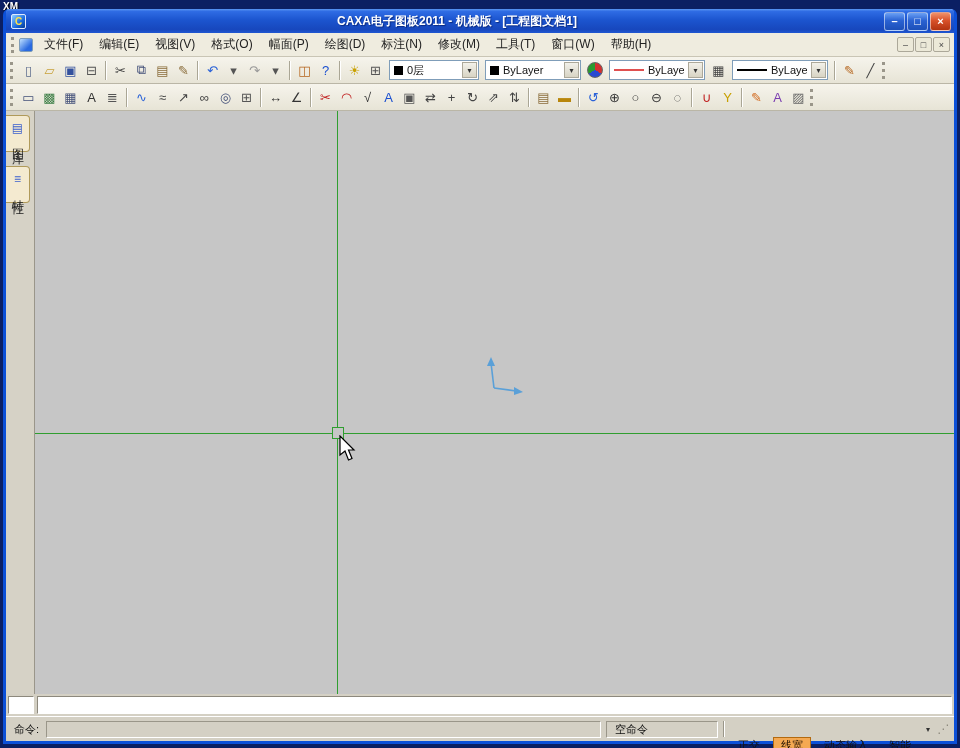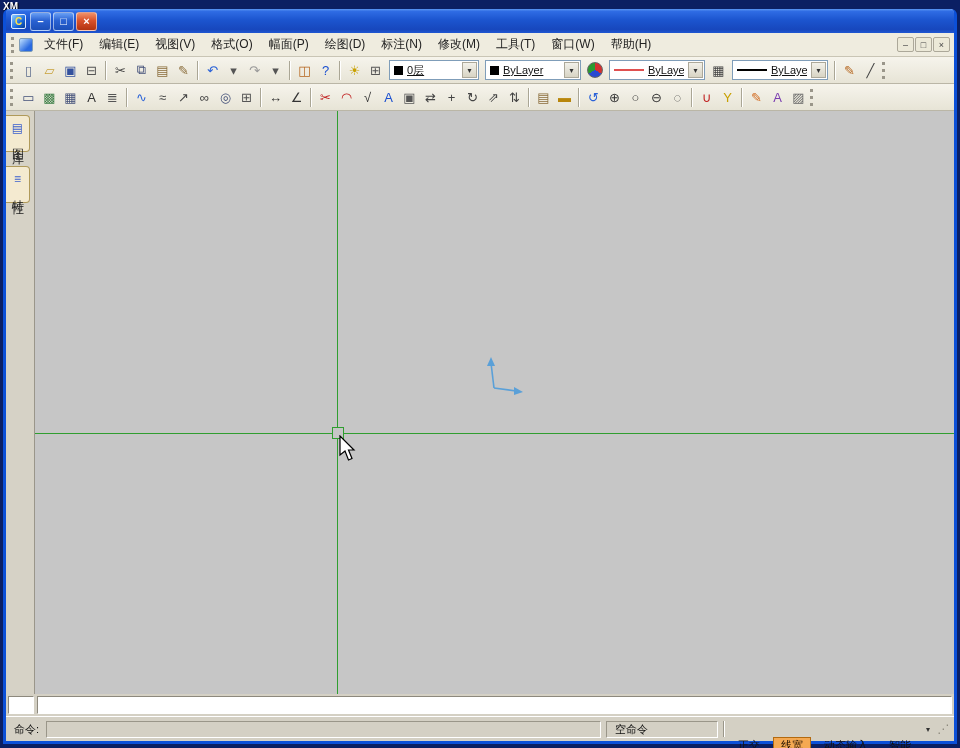--- a/index.html
+++ b/index.html
@@ -102,21 +102,21 @@
   .tbtn.grip { width: 4px; height: 17px; margin: 0 4px 0 1px; border: none;
     border-left: 3px dotted #9a968a; color: transparent; }
   .combo {
     height: 20px; margin: 0 3px; padding: 0 1px 0 4px;
     background: #fff; border: 1px solid #7f9db9;
     display: inline-flex; align-items: center; gap: 4px;
     font-size: 11px; color: #111; flex: 0 0 auto;
   }
   .combo.layer { width: 90px; }
   .combo.wide  { width: 96px; }
-  .combo-val { flex: 1; overflow: hidden; text-decoration: underline; }
+  .combo-val { flex: 1; overflow: hidden; }
   .swatch { width: 9px; height: 9px; background: #000; flex: 0 0 auto; }
   .line-preview { width: 30px; height: 0; flex: 0 0 auto; }
   .line-preview.red   { border-top: 2px solid #e05050; }
   .line-preview.black { border-top: 2px solid #000; }
   .dd {
     width: 15px; height: 16px; flex: 0 0 auto;
     background: linear-gradient(180deg,#f2f1ea,#d8d4c4);
     border: 1px solid #aca899; font-size: 8px; color: #333;
     display: inline-flex; align-items: center; justify-content: center;
   }
@@ -218,20 +218,21 @@
 </head>
 <body>
 
 <div id="screen">
   <div class="desktop-icon">XM</div>
 
   <div class="window">
 
     <div class="titlebar">
       <span class="app-icon">C</span>
+      <span class="title">CAXA电子图板2011 - 机械版 - [工程图文档1]</span>
       <span class="win-controls">
           <span class="winbtn">–</span>
           <span class="winbtn">□</span>
           <span class="winbtn close">×</span>
         </span>
     </div>
 
     <div class="menubar">
       <span class="grip"></span>
       <span class="doc-icon"></span>

